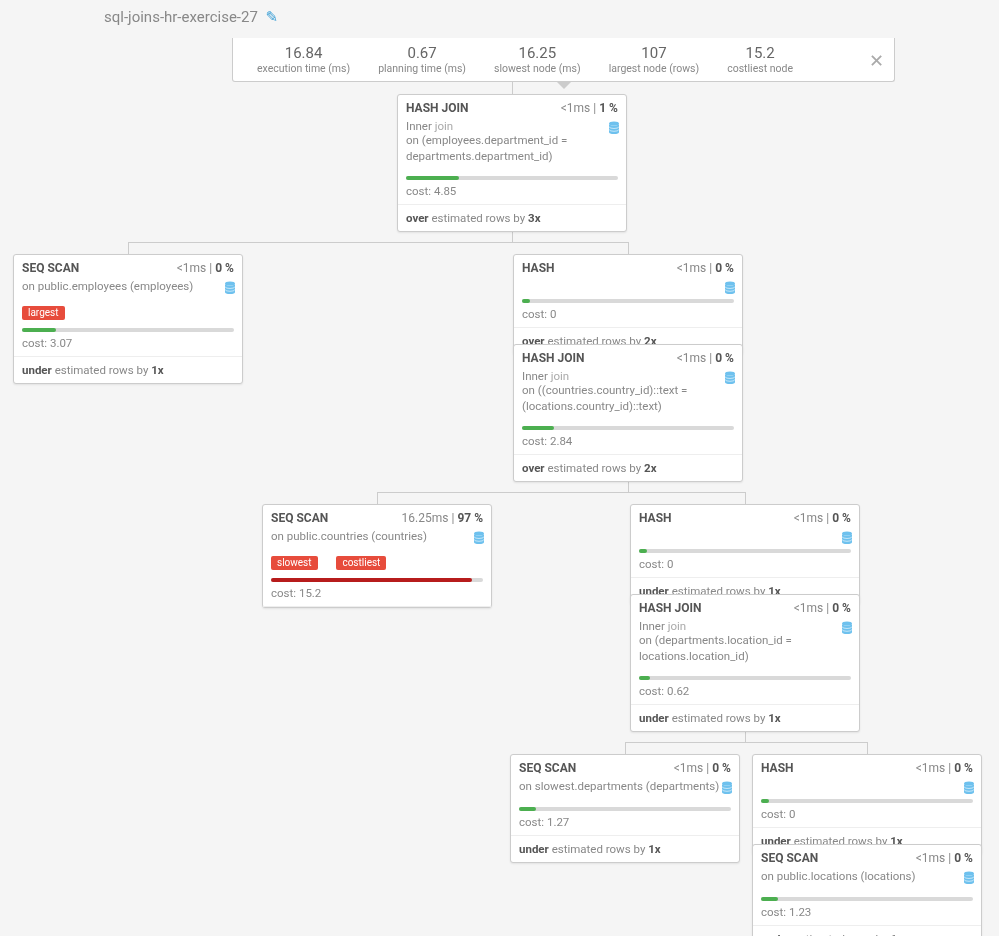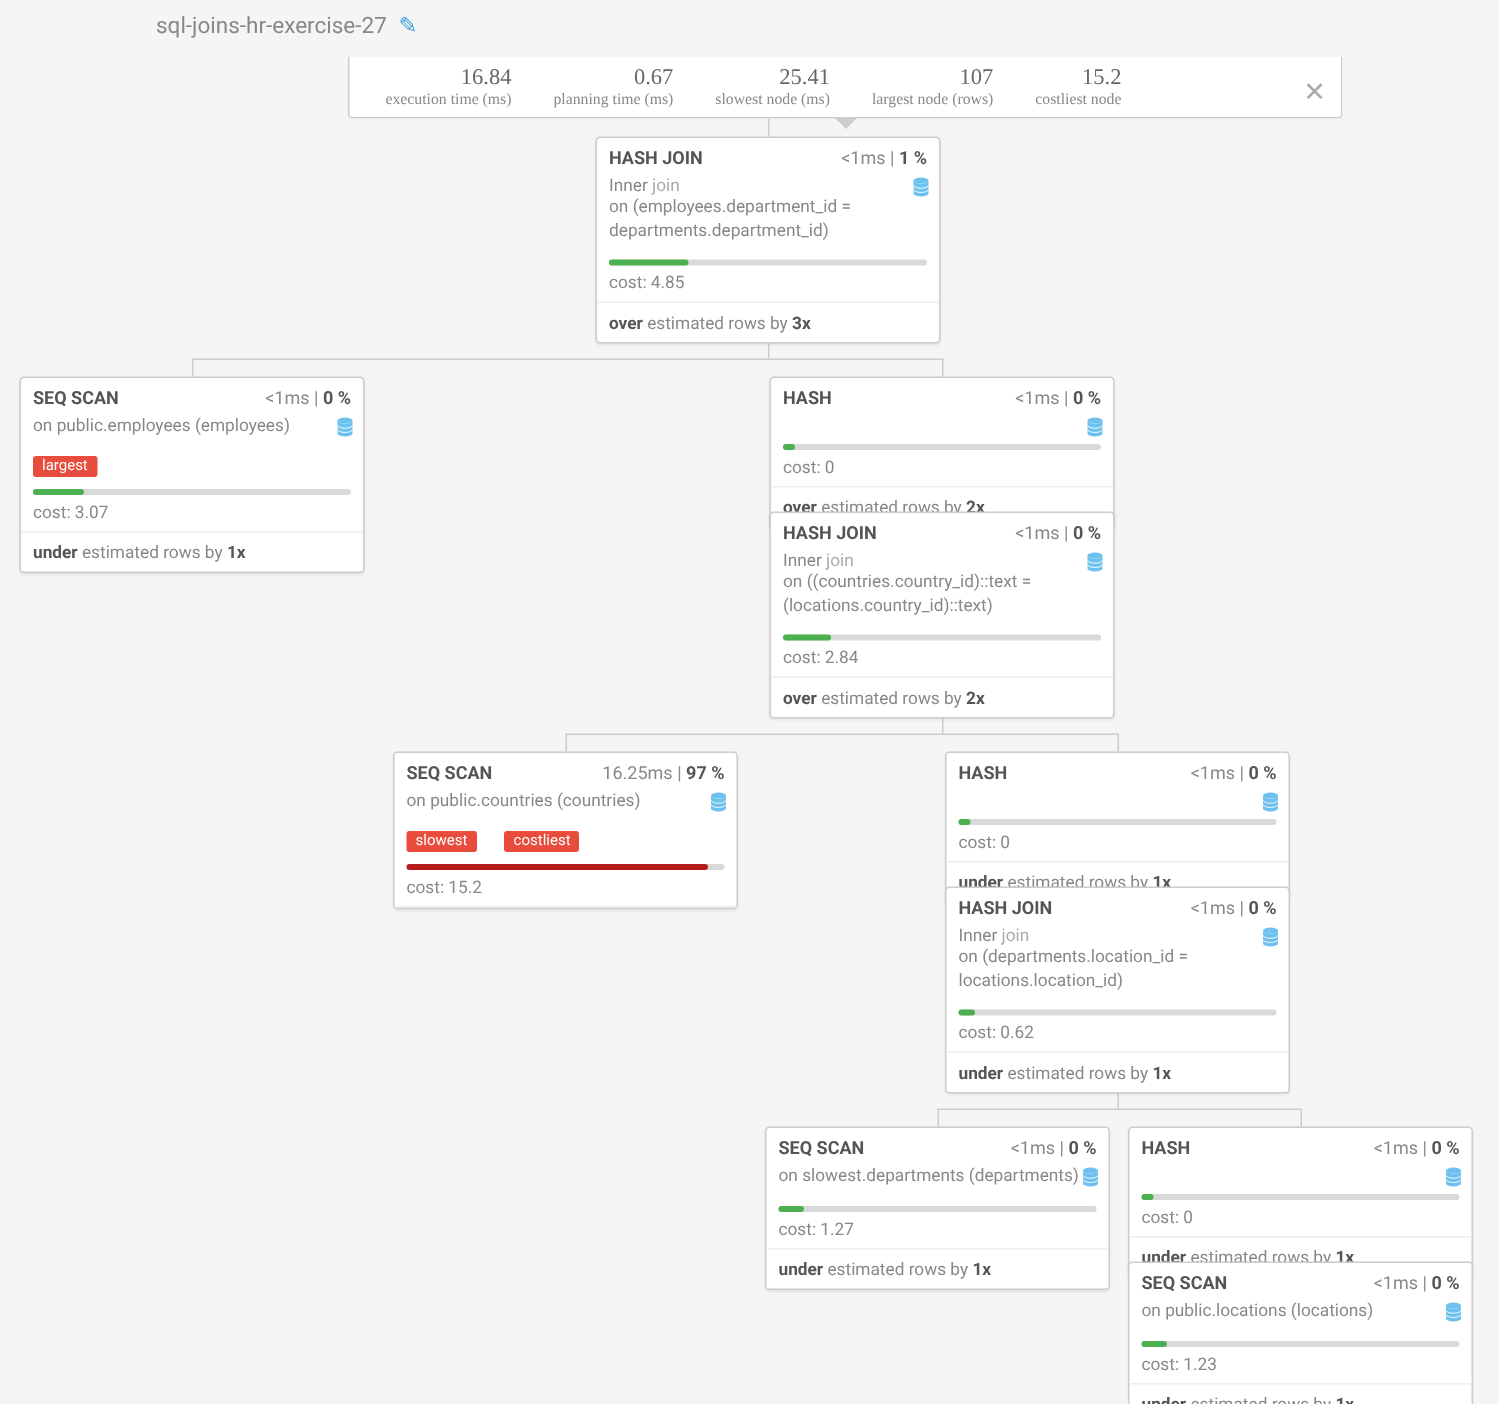--- a/index.html
+++ b/index.html
@@ -26,23 +26,22 @@
     background: #fff;
     border: 1px solid #ccc;
     border-top: none;
     border-radius: 0 0 3px 3px;
     display: flex;
     align-items: center;
     padding: 6px 10px;
     position: relative;
   }
   .summary-item {
-    text-align: right;
+    text-align: center;
     padding: 0 14px;
-    font-family: Liberation Serif, serif;
   }
   .summary-val { font-size: 15px; color: #666; }
   .summary-label { font-size: 10.5px; color: #888; }
   .close-x {
     position: absolute;
     right: 10px; top: 12px;
     color: #aaa; font-size: 18px;
     cursor: pointer;
   }
   .tri {
@@ -150,21 +149,21 @@
 <div class="summary-bar">
   <div class="summary-item">
     <div class="summary-val">16.84</div>
     <div class="summary-label">execution time (ms)</div>
   </div>
   <div class="summary-item">
     <div class="summary-val">0.67</div>
     <div class="summary-label">planning time (ms)</div>
   </div>
   <div class="summary-item">
-    <div class="summary-val">25.41</div>
+    <div class="summary-val">16.25</div>
     <div class="summary-label">slowest node (ms)</div>
   </div>
   <div class="summary-item">
     <div class="summary-val">107</div>
     <div class="summary-label">largest node (rows)</div>
   </div>
   <div class="summary-item">
     <div class="summary-val">15.2</div>
     <div class="summary-label">costliest node</div>
   </div>

